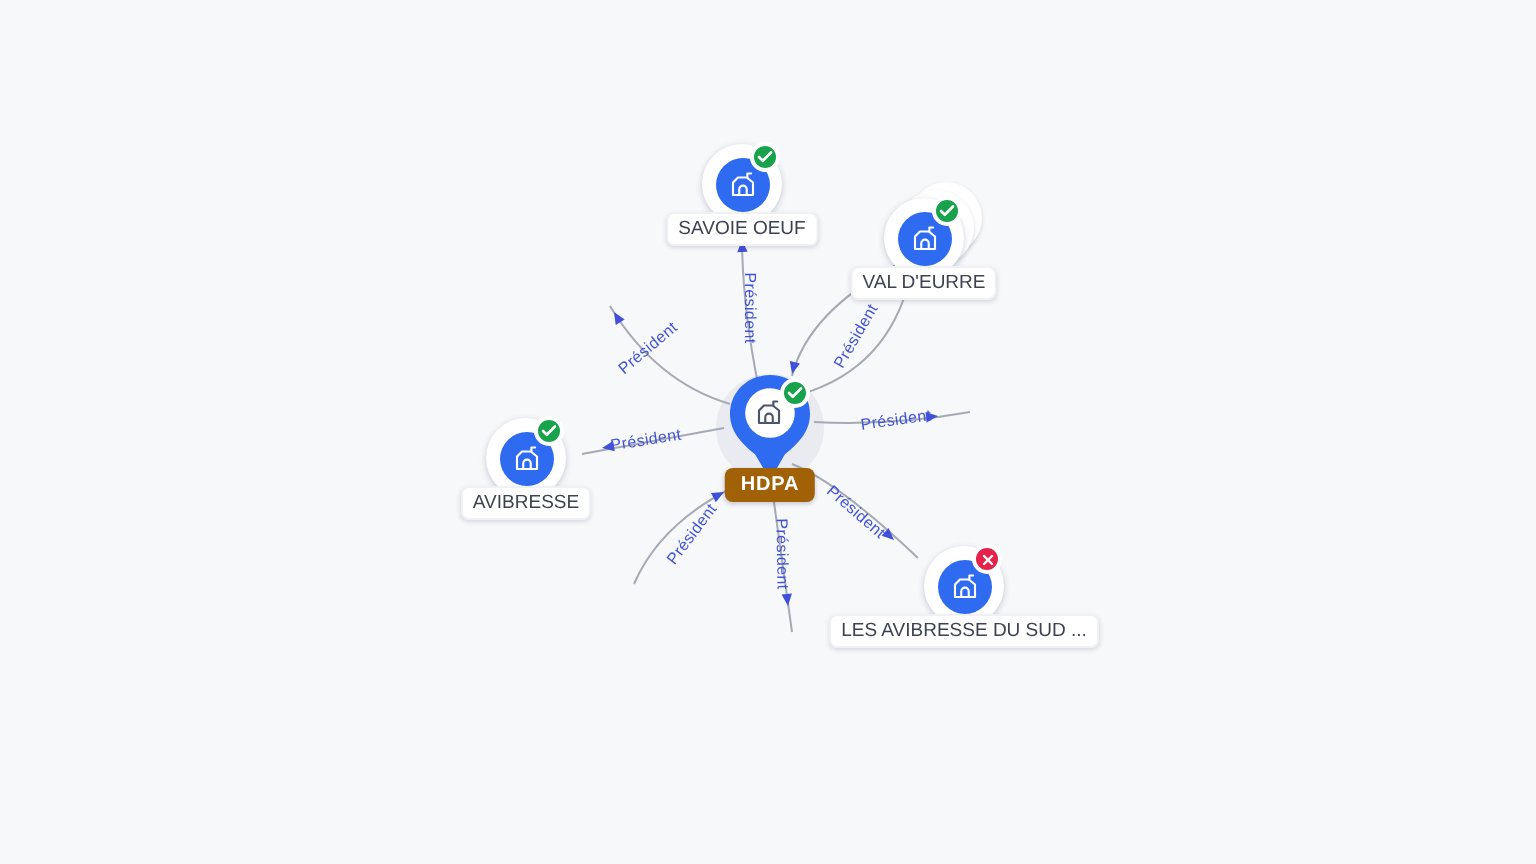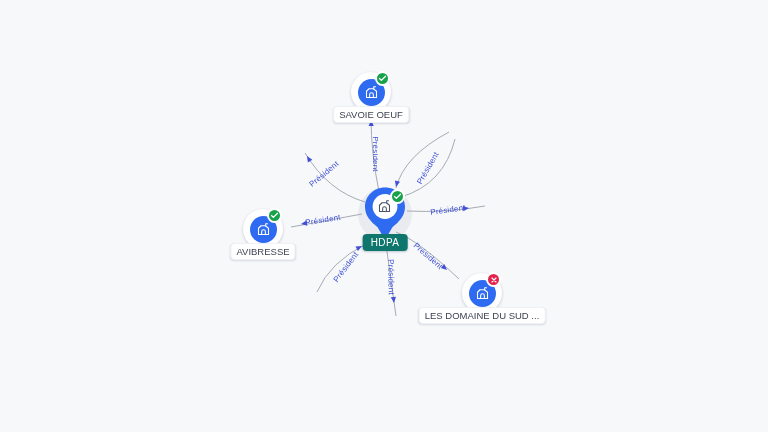--- a/index.html
+++ b/index.html
@@ -43,21 +43,21 @@
     background:#fff;border:1px solid #f0f1f4;border-radius:4px;
     padding:2px 5px;font-size:9.5px;color:#3c4250;white-space:nowrap;
     box-shadow:0 1px 2px rgba(50,60,90,.16);
   }
   
   .pin{position:absolute;left:363px;top:186px;z-index:2;}
   .pin-icon{position:absolute;left:377px;top:199px;z-index:3;line-height:0;}
   .pin-badge{position:absolute;left:390px;top:189px;z-index:4;}
   .hdpa-label{
     position:absolute;left:385px;top:234px;transform:translateX(-50%);z-index:4;
-    background:#0f766e;color:#fff;font-size:10px;font-weight:normal;letter-spacing:.4px;
+    background:#a16207;color:#fff;font-size:10px;font-weight:bold;letter-spacing:.4px;
     border-radius:4px;padding:3px 8px;white-space:nowrap;
     box-shadow:0 1px 2px rgba(50,60,90,.25);
   }
 </style>
 </head>
 <body>
 
 <div id="canvas">
 
   <div class="halo" style="left:358px;top:187px"></div>
@@ -104,39 +104,60 @@
       </div>
     </div>
     <span class="badge green">
         <svg width="9" height="9" viewBox="0 0 24 24">
           <path d="M20 6 L9 17 L4 12" stroke="#fff" stroke-width="3.5" fill="none" stroke-linecap="round" stroke-linejoin="round"></path>
         </svg>
       </span>
     <div class="nlabel">SAVOIE OEUF</div>
   </div>
 
-
-
-  <div class="node" style="left:243px;top:209px">
+  <div class="node" style="left:442px;top:99px">
+    <span class="stack" style="left:13px;top:-8px;width:36px;height:36px"></span>
+    <span class="stack" style="left:7px;top:-4px;width:38px;height:38px"></span>
     <div class="disc">
       <div class="inner blue">
         <span style="line-height:0">
           <svg width="15" height="15" viewBox="0 0 24 24" fill="none" stroke="#fff" stroke-width="1.7" stroke-linecap="round" stroke-linejoin="round">
               <path d="M4 20 V10 L8 6 H15 L20 10 V20 H4 Z"></path>
               <path d="M9 20 v-4.5 a3 3 0 0 1 6 0 V20"></path>
               <path d="M15.5 6 V2.8 h3"></path>
             </svg>
         </span>
       </div>
     </div>
     <span class="badge green">
         <svg width="9" height="9" viewBox="0 0 24 24">
           <path d="M20 6 L9 17 L4 12" stroke="#fff" stroke-width="3.5" fill="none" stroke-linecap="round" stroke-linejoin="round"></path>
         </svg>
       </span>
+    <div class="nlabel">VAL D'EURRE</div>
+  </div>
+
+
+  <div class="node" style="left:243px;top:209px">
+    <div class="disc">
+      <div class="inner blue">
+        <span style="line-height:0">
+          <svg width="15" height="15" viewBox="0 0 24 24" fill="none" stroke="#fff" stroke-width="1.7" stroke-linecap="round" stroke-linejoin="round">
+              <path d="M4 20 V10 L8 6 H15 L20 10 V20 H4 Z"></path>
+              <path d="M9 20 v-4.5 a3 3 0 0 1 6 0 V20"></path>
+              <path d="M15.5 6 V2.8 h3"></path>
+            </svg>
+        </span>
+      </div>
+    </div>
+    <span class="badge green">
+        <svg width="9" height="9" viewBox="0 0 24 24">
+          <path d="M20 6 L9 17 L4 12" stroke="#fff" stroke-width="3.5" fill="none" stroke-linecap="round" stroke-linejoin="round"></path>
+        </svg>
+      </span>
     <div class="nlabel">AVIBRESSE</div>
   </div>
 
 
   <div class="node" style="left:462px;top:273px">
     <div class="disc">
       <div class="inner blue">
         <span style="line-height:0">
           <svg width="15" height="15" viewBox="0 0 24 24" fill="none" stroke="#fff" stroke-width="1.7" stroke-linecap="round" stroke-linejoin="round">
               <path d="M4 20 V10 L8 6 H15 L20 10 V20 H4 Z"></path>
@@ -144,21 +165,21 @@
               <path d="M15.5 6 V2.8 h3"></path>
             </svg>
         </span>
       </div>
     </div>
     <span class="badge red">
         <svg width="8" height="8" viewBox="0 0 24 24">
           <path d="M6 6 L18 18 M18 6 L6 18" stroke="#fff" stroke-width="3.5" fill="none" stroke-linecap="round"></path>
         </svg>
       </span>
-    <div class="nlabel">LES DOMAINE DU SUD ...</div>
+    <div class="nlabel">LES AVIBRESSE DU SUD ...</div>
   </div>
 
 
 
   <svg class="pin" width="44" height="56" viewBox="0 0 44 56">
     <path d="M22 1.5 C10.7 1.5 2 10 2 21 C2 29.6 7.6 35.6 14.6 41.2 L22 54 L29.4 41.2 C36.4 35.6 42 29.6 42 21 C42 10 33.3 1.5 22 1.5 Z" fill="#2e6bf0"></path>
     <circle cx="22" cy="20.5" r="12.4" fill="#ffffff"></circle>
   </svg>
   <span class="pin-icon">
     <svg width="15" height="15" viewBox="0 0 24 24" fill="none" stroke="#4a5568" stroke-width="1.7" stroke-linecap="round" stroke-linejoin="round">

